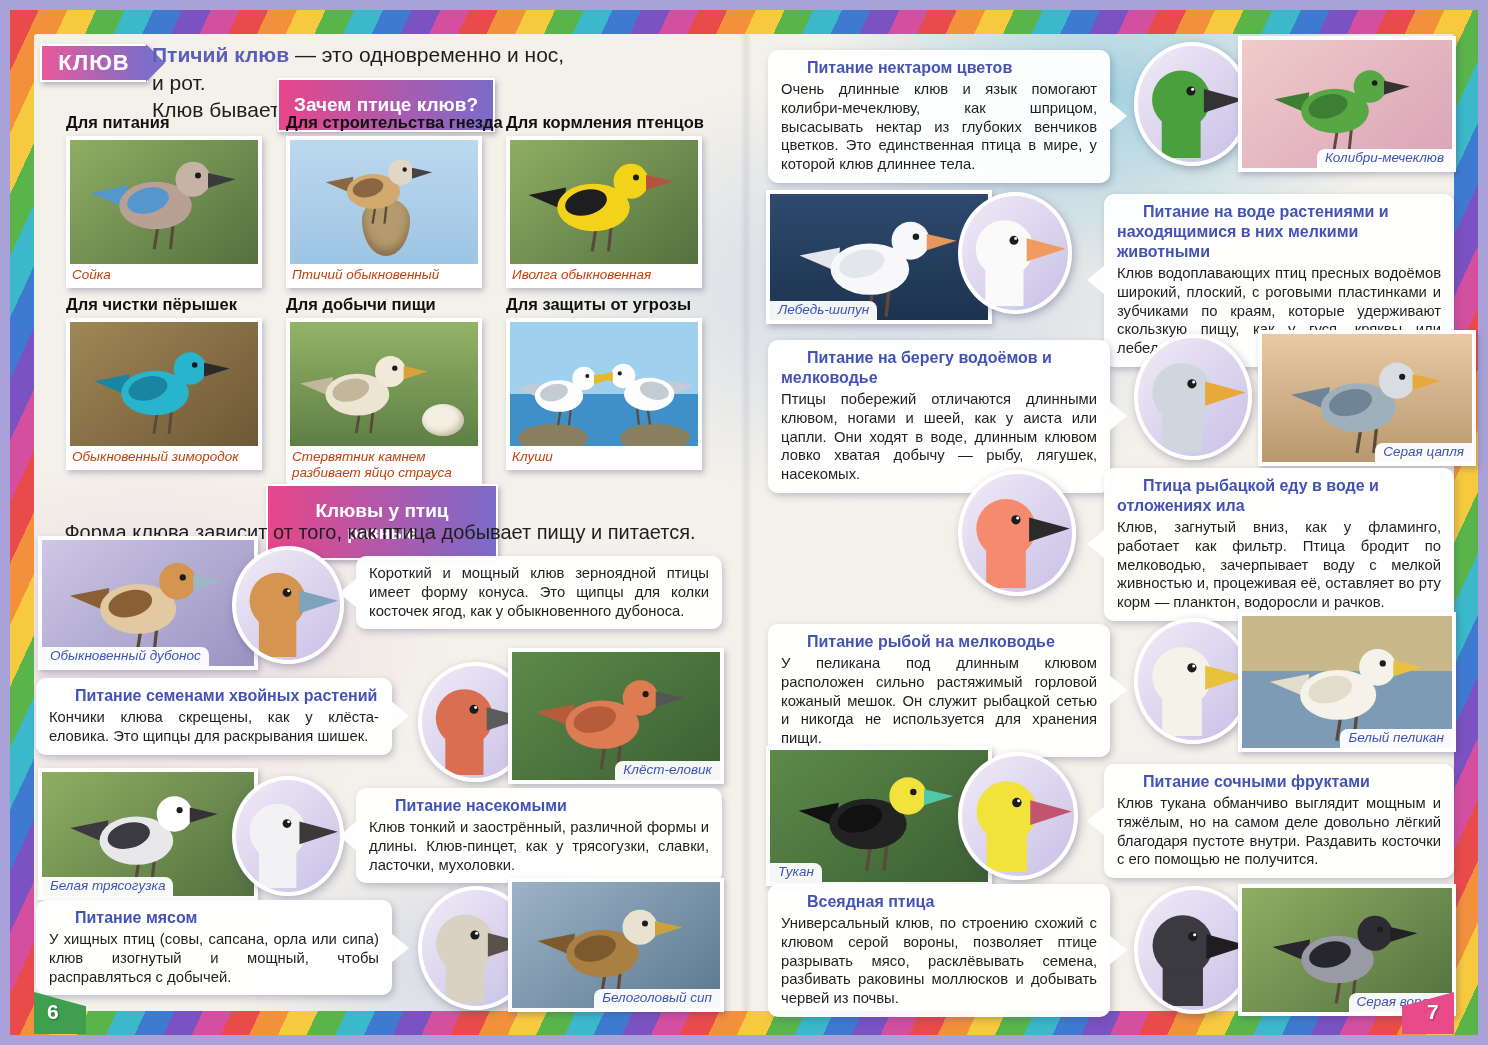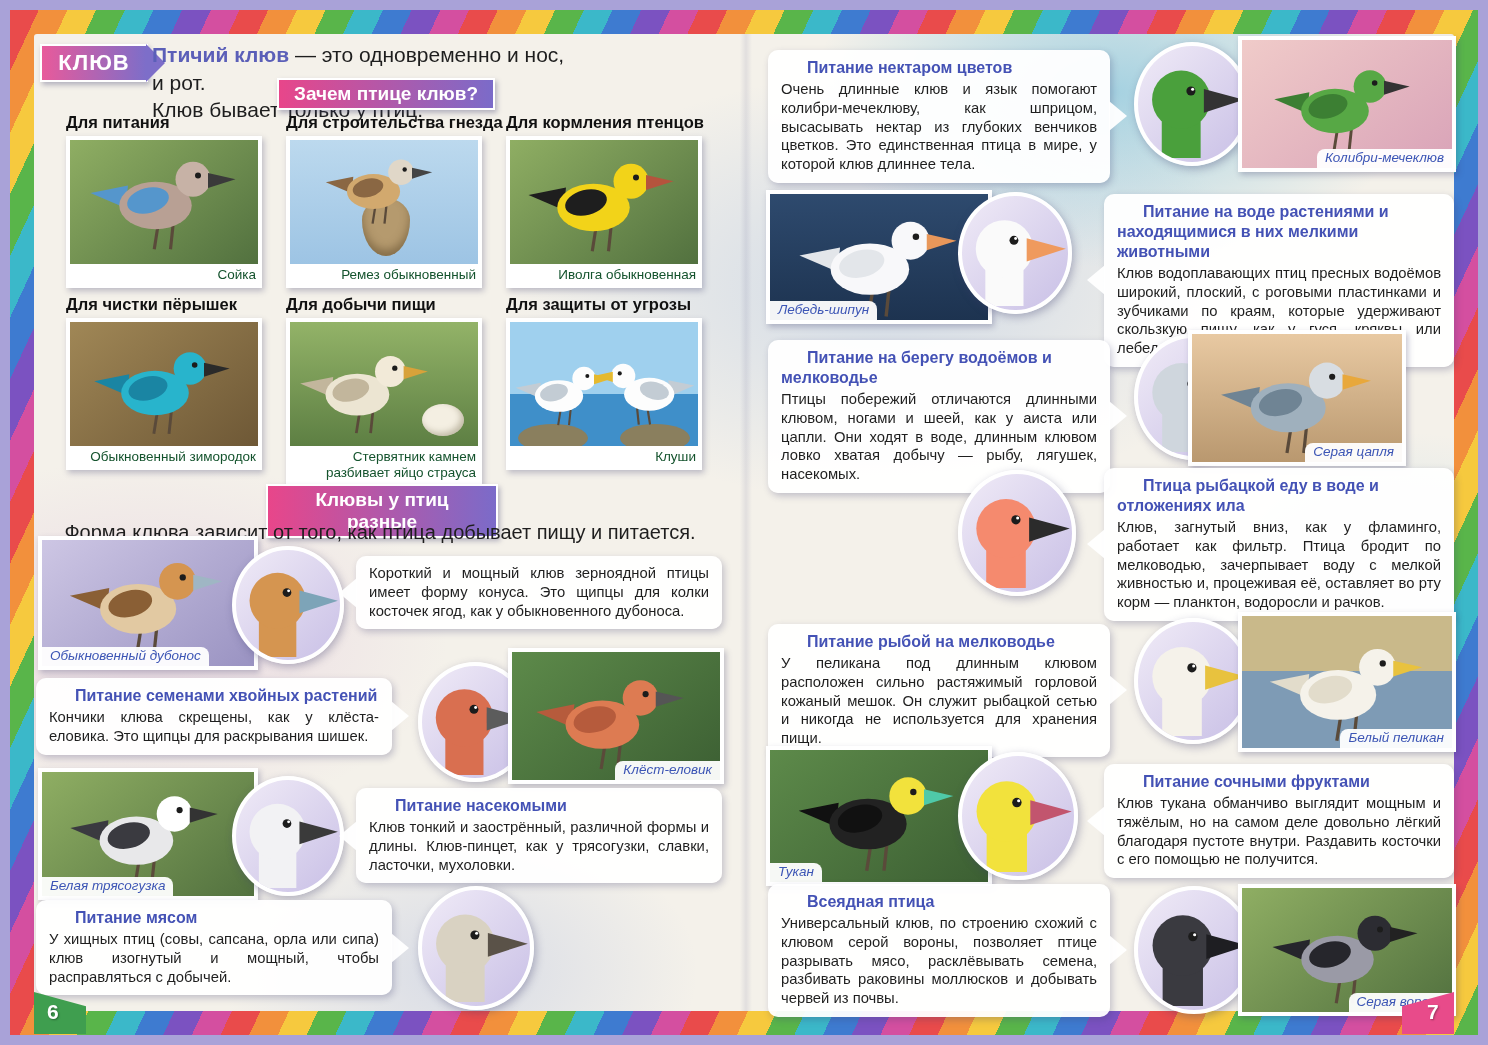--- a/index.html
+++ b/index.html
@@ -21,34 +21,34 @@
     background:linear-gradient(90deg,transparent,rgba(110,110,150,.14),transparent);}
 
   
   .tag{position:absolute;left:40px;top:44px;width:104px;height:34px;line-height:34px;text-align:center;
     background:linear-gradient(90deg,#e85a9b,#7d6ec9);color:#fff;font-weight:bold;font-size:22px;
     border:2px solid #fff;box-shadow:2px 3px 5px rgba(60,60,110,.35);letter-spacing:1px;}
   .tag::after{content:"";position:absolute;right:-19px;top:-2px;
     border-top:19px solid transparent;border-bottom:19px solid transparent;border-left:19px solid #7d6ec9;}
   .banner{position:absolute;color:#fff;font-weight:bold;font-size:19px;text-align:center;
     background:linear-gradient(90deg,#e8468a,#7b6bc9);border:2px solid #fff;
-    box-shadow:2px 3px 5px rgba(60,60,110,.35);padding:3px 14px;}
+    box-shadow:2px 3px 5px rgba(60,60,110,.35);padding:14px 14px;}
   .banner.why{left:277px;top:78px;width:186px;}
   .banner.beaks{left:266px;top:484px;width:200px;}
 
   .intro{position:absolute;left:152px;top:41px;width:420px;font-size:21px;line-height:1.32;color:#1e1e1e;}
   .intro b{color:#5b5fb8;}
   .subtitle{position:absolute;left:60px;top:521px;width:640px;text-align:center;font-size:20px;color:#1e1e1e;}
 
   
   .card{position:absolute;width:196px;}
   .card-title{text-align:left;font-weight:bold;font-size:16.5px;color:#111;margin-bottom:4px;white-space:nowrap;}
   .card-frame{background:#fff;padding:4px;box-shadow:2px 3px 6px rgba(60,60,110,.3);}
   .card-photo{height:124px;position:relative;overflow:hidden;}
-  .card-caption{text-align:right;font-size:13.5px;color:#14532d;padding:3px 2px 1px;line-height:1.15;}
+  .card-caption{text-align:left;font-style:italic;font-size:13.5px;color:#c2410c;padding:3px 2px 1px;line-height:1.15;}
 
   
   .photo{position:absolute;background:#fff;padding:4px;box-shadow:2px 3px 6px rgba(60,60,110,.3);}
   .photo-inner{position:relative;width:100%;height:100%;overflow:hidden;}
   .photo-cap{position:absolute;bottom:0;font-style:italic;font-size:13.5px;color:#3c55b5;
     background:rgba(255,255,255,.95);padding:1px 8px 2px;line-height:1.2;}
   .photo-cap.capleft{left:0;border-top-right-radius:8px;}
   .photo-cap.capright{right:0;border-top-left-radius:8px;}
 
   .circle{position:absolute;border-radius:50%;border:4px solid #fff;overflow:hidden;
@@ -144,21 +144,21 @@
   </div>
   <div class="card" style="left:286px;top:113px;">
     <div class="card-title">Для строительства гнезда</div>
     <div class="card-frame">
         <div class="card-photo bg-sky">
       <div class="nest"></div>
       <svg class="bird" viewBox="0 0 120 96" style="left:34px;top:2px;width:110px;height:88px;--body:#d2a96e;--wing:#8a6743;--head:#e0d7c8;--beak:#444">
             <use href="#sym-bird"></use>
           </svg>
     </div>
-        <div class="card-caption">Ремез обыкновенный</div>
+        <div class="card-caption">Птичий обыкновенный</div>
       </div>
   </div>
   <div class="card" style="left:506px;top:113px;">
     <div class="card-title">Для кормления птенцов</div>
     <div class="card-frame">
         <div class="card-photo bg-green">
       <svg class="bird" viewBox="0 0 120 96" style="left:16px;bottom:4px;width:150px;height:120px;--body:#f2d319;--wing:#1e1e1e;--head:#f2d319;--beak:#b5543d">
             <use href="#sym-bird"></use>
           </svg>
     </div>
@@ -264,20 +264,28 @@
 
   <div class="bubble tipright" style="left:36px;top:900px;width:330px;">
     <h3>Питание мясом</h3>
     <p>У хищных птиц (совы, сапсана, орла или сипа) клюв изогнутый и мощный, чтобы расправляться с добычей.</p>
   </div>
   <div class="circle" style="left:418px;top:886px;width:108px;height:116px;">
     <svg viewBox="0 0 100 100" style="--head:#d9d2c2;--beak:#5a5248">
         <use href="#sym-head"></use>
       </svg>
   </div>
+  <div class="photo" style="left:508px;top:878px;width:208px;height:126px;">
+    <div class="photo-inner bg-bluegray">
+      <svg class="bird" viewBox="0 0 120 96" style="left:22px;bottom:2px;width:152px;height:120px;--body:#a97f42;--wing:#7c5a2e;--head:#e9e2cf;--beak:#c9a23e">
+          <use href="#sym-bird"></use>
+        </svg>
+      <span class="photo-cap capright">Белоголовый сип</span>
+    </div>
+  </div>
 
   <div class="bubble tipright" style="left:768px;top:50px;width:316px;">
     <h3>Питание нектаром цветов</h3>
     <p>Очень длинные клюв и язык помогают колибри-мечеклюву, как шприцом, высасывать нектар из глубоких венчиков цветков. Это единственная птица в мире, у которой клюв длиннее тела.</p>
   </div>
   <div class="circle" style="left:1134px;top:42px;width:108px;height:116px;">
     <svg viewBox="0 0 100 100" style="--head:#4aa03c;--beak:#333">
         <use href="#sym-head"></use>
       </svg>
   </div>
@@ -310,21 +318,21 @@
 
   <div class="bubble tipright" style="left:768px;top:340px;width:316px;">
     <h3>Питание на берегу водоёмов и мелководье</h3>
     <p>Птицы побережий отличаются длинными клювом, ногами и шеей, как у аиста или цапли. Они ходят в воде, длинным клювом ловко хватая добычу — рыбу, лягушек, насекомых.</p>
   </div>
   <div class="circle" style="left:1134px;top:334px;width:110px;height:118px;">
     <svg viewBox="0 0 100 100" style="--head:#cfd6dd;--beak:#e8a83c">
         <use href="#sym-head"></use>
       </svg>
   </div>
-  <div class="photo" style="left:1188px;top:330px;width:210px;height:128px;text-decoration:underline;">
+  <div class="photo" style="left:1258px;top:330px;width:210px;height:128px;text-decoration:underline;">
     <div class="photo-inner bg-sunset">
       <svg class="bird" viewBox="0 0 120 96" style="left:26px;bottom:0;width:156px;height:124px;--body:#9fb0bd;--wing:#6f8494;--head:#d8dde2;--beak:#e8a83c">
           <use href="#sym-bird"></use>
         </svg>
       <span class="photo-cap capright">Серая цапля</span>
     </div>
   </div>
 
   <div class="circle" style="left:958px;top:470px;width:110px;height:118px;">
     <svg viewBox="0 0 100 100" style="--head:#f58a6e;--beak:#2b2b2b">

